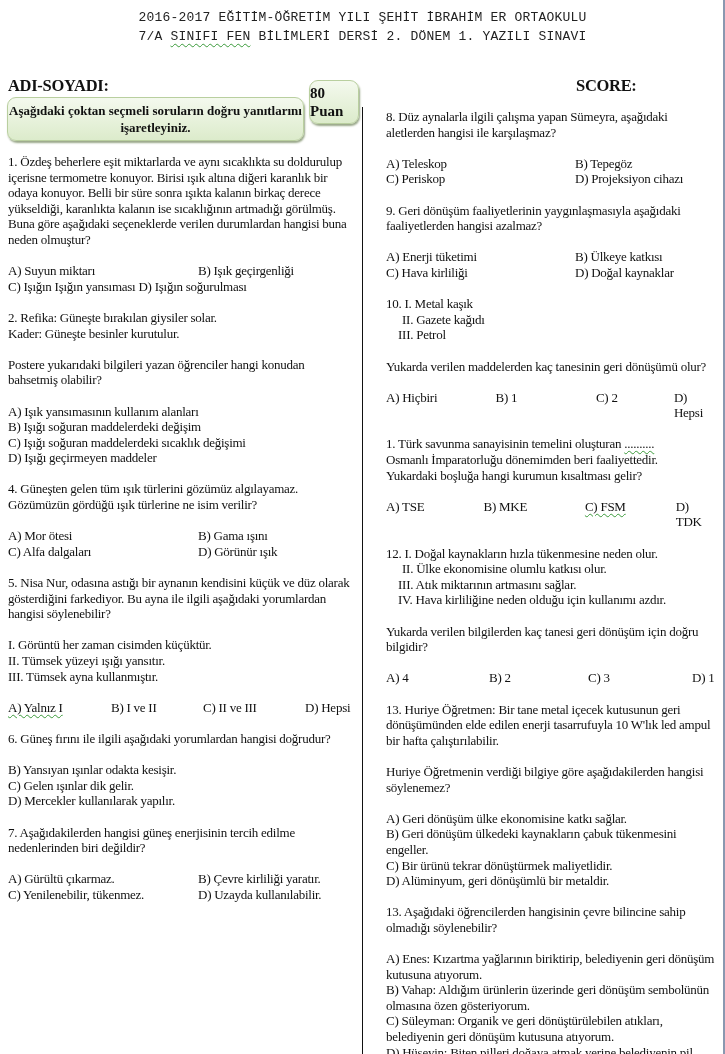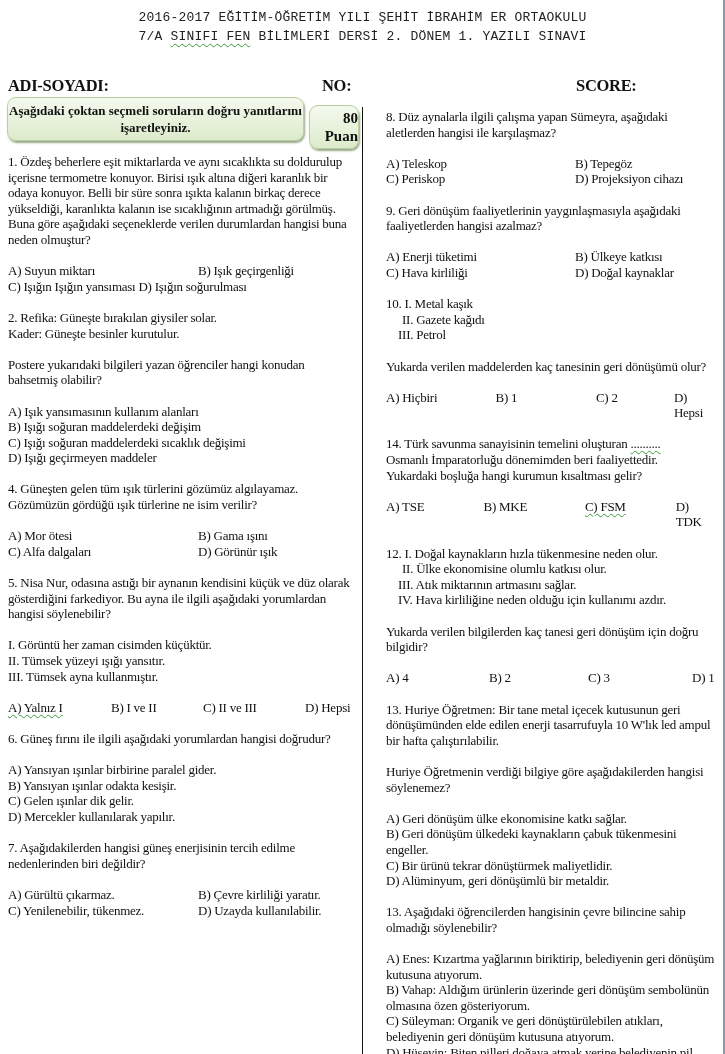--- a/index.html
+++ b/index.html
@@ -8,21 +8,21 @@
     .right-edge { position: absolute; right: 0; top: 0; width: 2px; height: 1054px; background: #8a98b0; }
     .title { position: absolute; left: 0; width: 725px; text-align: center; font-family: "Liberation Mono", monospace; font-size: 13px; letter-spacing: 0.2px; color: #222; }
     .title.l1 { top: 10px; }
     .title.l2 { top: 29px; }
     .title .sq { text-decoration: underline wavy #3a9a3a; text-decoration-thickness: 1px; text-underline-offset: 3px; }
     .hdr { position: absolute; top: 76px; font-family: "Liberation Serif", serif; font-weight: bold; font-size: 16.5px; letter-spacing: -0.3px; }
     .hdr.name { left: 8px; }
     .hdr.no { left: 322px; font-family: Liberation Serif, serif; }
     .hdr.score { left: 576px; }
     .instr { position: absolute; left: 7px; top: 97px; width: 297px; height: 44px; border-radius: 9px; border: 1px solid #b9cf9f; background: linear-gradient(#f4f9ee, #dcebcb); box-shadow: 1px 2px 2px #9aa88a; text-align: center; font-weight: bold; font-size: 13px; line-height: 17px; padding-top: 4px; }
-    .points { position: absolute; left: 309px; top: 105px; width: 50px; height: 44px; border-radius: 9px; border: 1px solid #b9cf9f; background: linear-gradient(#f4f9ee, #dcebcb); box-shadow: 1px 2px 2px #9aa88a; text-align: right; font-weight: bold; font-size: 15px; line-height: 18px; padding-top: 3px; }
+    .points { position: absolute; left: 309px; top: 80px; width: 50px; height: 44px; border-radius: 9px; border: 1px solid #b9cf9f; background: linear-gradient(#f4f9ee, #dcebcb); box-shadow: 1px 2px 2px #9aa88a; text-align: left; font-weight: bold; font-size: 15px; line-height: 18px; padding-top: 3px; }
     .divider { position: absolute; left: 362px; top: 107px; width: 1px; height: 947px; background: #111; }
     .col { position: absolute; font-size: 13px; line-height: 15.6px; letter-spacing: -0.25px; }
     .col.left { left: 8px; top: 154px; width: 345px; }
     .col.right { left: 386px; top: 109px; width: 330px; }
     .q { margin-bottom: 15.6px; }
     .q p { margin: 0; }
     .gap { height: 15.6px; }
     .opts2 { display: grid; grid-template-columns: 1fr 1fr; }
     .opts2.w { grid-template-columns: 190px 1fr; }
     .opts2.wr { grid-template-columns: 189px 1fr; }
@@ -102,21 +102,20 @@
       <span style="width:90px" class="sq-g">A) Yalnız I</span>
       <span style="width:79px">B) I ve II</span>
       <span style="width:89px">C) II ve III</span>
       <span>D) Hepsi</span>
     </div>
   </div>
 
   <div class="q">
     <p>6. Güneş fırını ile ilgili aşağıdaki yorumlardan hangisi doğrudur?</p>
     <div class="gap"></div>
-    <p>A) Yansıyan ışınlar birbirine paralel gider.</p>
     <p>B) Yansıyan ışınlar odakta kesişir.</p>
     <p>C) Gelen ışınlar dik gelir.</p>
     <p>D) Mercekler kullanılarak yapılır.</p>
   </div>
 
   <div class="q">
     <p>7. Aşağıdakilerden hangisi güneş enerjisinin tercih edilme nedenlerinden biri değildir?</p>
     <div class="gap"></div>
     <div class="opts2 w">
       <span>A) Gürültü çıkarmaz.</span>
@@ -160,21 +159,21 @@
     <div class="gap"></div>
     <div class="opts4">
       <span style="width:104px">A) Hiçbiri</span>
       <span style="width:94px">B) 1</span>
       <span style="width:70px">C) 2</span>
       <span>D) Hepsi</span>
     </div>
   </div>
 
   <div class="q">
-    <p><span>14. Türk savunma sanayisinin temelini oluşturan </span><span class="sq-g">..........</span></p>
+    <p><span>1. Türk savunma sanayisinin temelini oluşturan </span><span class="sq-g">..........</span></p>
     <p>Osmanlı İmparatorluğu dönemimden beri faaliyettedir.</p>
     <p>Yukardaki boşluğa hangi kurumun kısaltması gelir?</p>
     <div class="gap"></div>
     <div class="opts4">
       <span style="width:88px">A) TSE</span>
       <span style="width:92px">B) MKE</span>
       <span style="width:81px" class="sq-g">C) FSM</span>
       <span>D) TDK</span>
     </div>
   </div>

